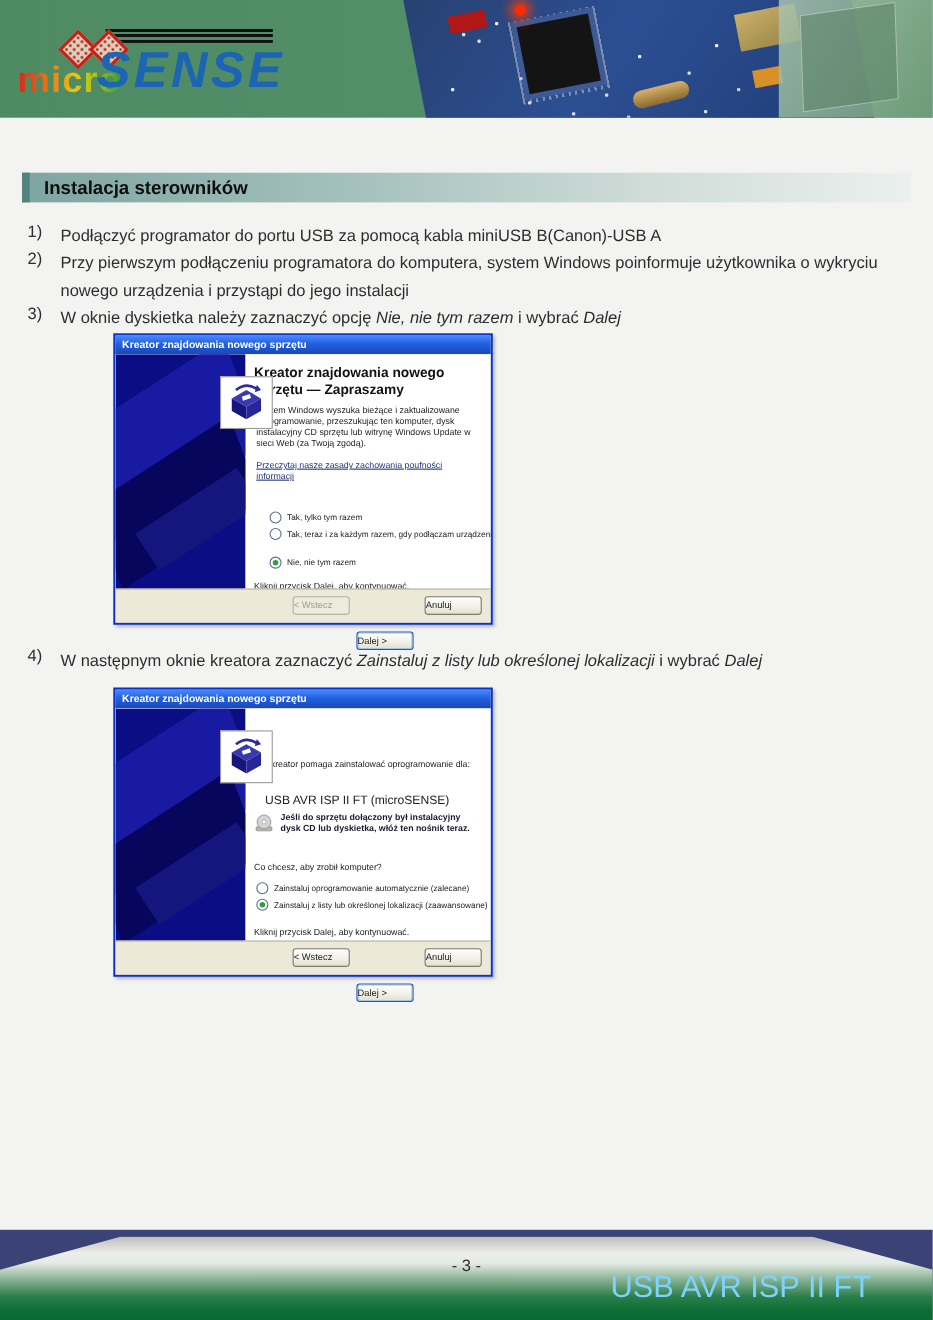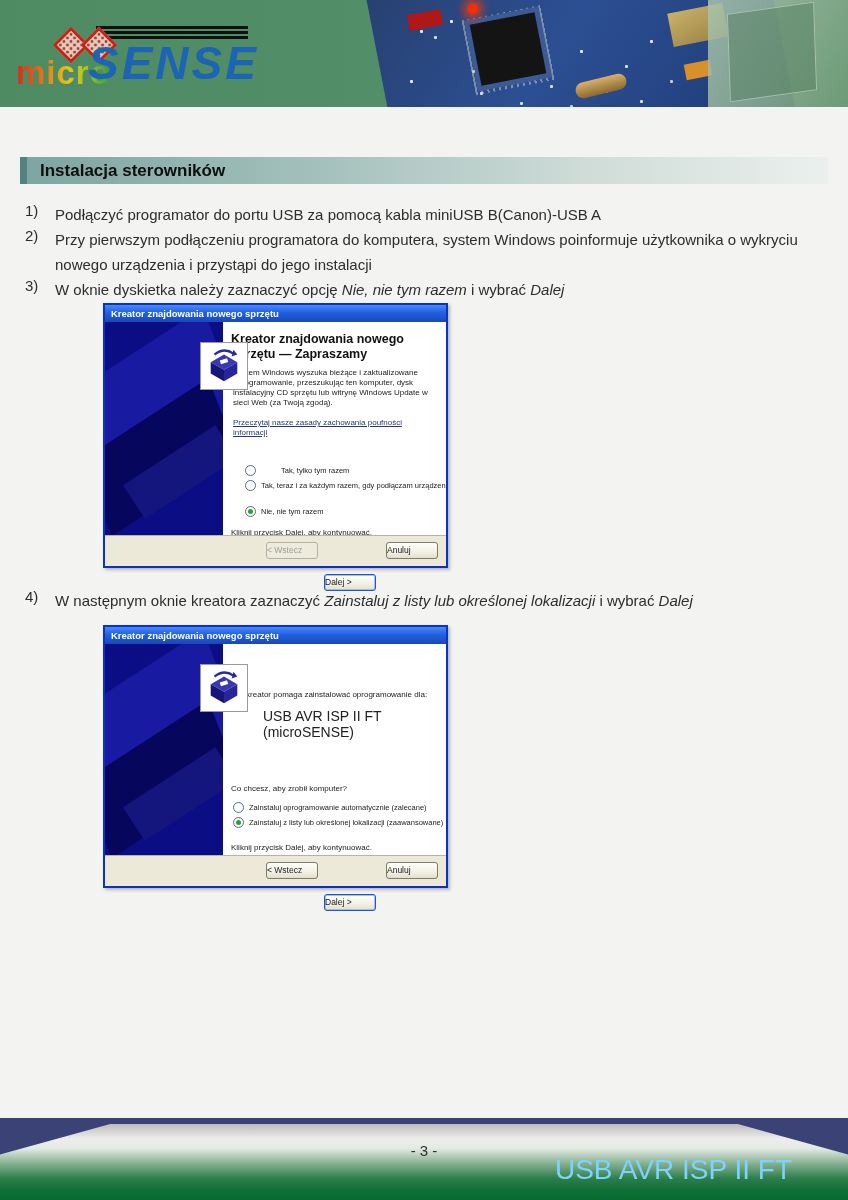--- a/index.html
+++ b/index.html
@@ -64,21 +64,21 @@
   .xp-hint{position:absolute;font-size:8px;color:#222;}
   .xp-buttonrow{position:absolute;left:0;right:0;bottom:0;height:30px;background:#ece9d8;border-top:1px solid #b8b4a2;}
   .xp-btn{position:absolute;top:6px;width:52px;height:17px;box-sizing:border-box;background:linear-gradient(180deg,#fefefe 0%,#f2f0e4 60%,#e2dfca 100%);border:1px solid #7b7b6e;border-radius:3px;font-size:8.5px;line-height:15px;color:#222;}
   .xp-btn.default{border:1px solid #2a52c0;box-shadow:0 0 0 1px #9ec2f0 inset;margin-top:32px;}
   .xp-btn.disabled{color:#a0a092;border-color:#b4b2a2;background:#edebdd;}
   .btn-back{right:128px;}
   .btn-next{right:70px;}
   .btn-cancel{right:8px;}
   
   .w2-intro{position:absolute;left:0;top:46px;width:206px;font-size:8px;color:#222;}
-  .w2-device{position:absolute;left:10px;top:64px;width:200px;font-size:14px;color:#222;margin-left:22px;}
+  .w2-device{position:absolute;left:10px;top:78px;width:200px;font-size:11px;color:#222;}
   .w2-cdrow{position:absolute;left:0;top:94px;width:208px;display:flex;}
   .w2-cdicon{flex:0 0 auto;margin-right:6px;margin-top:2px;}
   .w2-cdtext{font-size:8px;font-weight:bold;line-height:10px;color:#1a1a2e;}
   .w2-question{position:absolute;left:0;top:140px;width:206px;}
   
   .footer{position:absolute;left:0;top:1118px;width:848px;height:82px;background:#3b4376;overflow:hidden;}
   .footer-band{position:absolute;left:0;top:6px;width:848px;height:76px;
     clip-path:polygon(13% 0,87% 0,100% 40%,100% 100%,0 100%,0 40%);
     background:linear-gradient(180deg,#bdbdbd 0%,#ededeb 20%,#e4eae4 32%,#85b191 52%,#2b7e4a 72%,#0d6f35 88%,#0a6a32 100%);}
   .footer-page{position:absolute;left:0;top:24px;width:100%;text-align:center;font-size:15px;color:#2e2e2e;}
@@ -148,21 +148,21 @@
         <polygon points="34,16 20,24 20,36 34,28" fill="#26269a"></polygon>
         <path d="M10 8 Q 20 0 30 7" fill="none" stroke="#2a2a9a" stroke-width="2.5"></path>
         <polygon points="30,3 34,8 28,10" fill="#2a2a9a"></polygon>
         <rect x="16" y="13" width="8" height="4" fill="#ffffff" transform="rotate(-18 20 15)"></rect>
       </svg>
     </div>
     <div class="xp-content">
       <div class="xp-heading">Kreator znajdowania nowego sprzętu — Zapraszamy</div>
       <div class="xp-body">System Windows wyszuka bieżące i zaktualizowane oprogramowanie, przeszukując ten komputer, dysk instalacyjny CD sprzętu lub witrynę Windows Update w sieci Web (za Twoją zgodą).</div>
       <div class="xp-link">Przeczytaj nasze zasady zachowania poufności informacji</div>
-      <div class="radio-row" style="left:14px;top:143px;gap:20px;">
+      <div class="radio-row" style="left:14px;top:143px;">
         <span class="radio"></span>
         <span class="radio-label">Tak, tylko tym razem</span>
       </div>
       <div class="radio-row" style="left:14px;top:158px;">
         <span class="radio"></span>
         <span class="radio-label">Tak, teraz i za każdym razem, gdy podłączam urządzenie</span>
       </div>
       <div class="radio-row" style="left:14px;top:184px;">
         <span class="radio selected"></span>
         <span class="radio-label">Nie, nie tym razem</span>
@@ -191,20 +191,30 @@
         <polygon points="6,16 20,24 20,36 6,28" fill="#16167a"></polygon>
         <polygon points="34,16 20,24 20,36 34,28" fill="#26269a"></polygon>
         <path d="M10 8 Q 20 0 30 7" fill="none" stroke="#2a2a9a" stroke-width="2.5"></path>
         <polygon points="30,3 34,8 28,10" fill="#2a2a9a"></polygon>
         <rect x="16" y="13" width="8" height="4" fill="#ffffff" transform="rotate(-18 20 15)"></rect>
       </svg>
     </div>
     <div class="xp-content">
       <div class="w2-intro">Ten kreator pomaga zainstalować oprogramowanie dla:</div>
       <div class="w2-device">USB AVR ISP II FT (microSENSE)</div>
+      <div class="w2-cdrow">
+        <div class="w2-cdicon">
+          <svg width="18" height="18" viewBox="0 0 20 20">
+            <rect x="2" y="13" width="16" height="4" rx="1" fill="#b8b8b0" stroke="#7a7a72" stroke-width=".6"></rect>
+            <circle cx="10" cy="8" r="7" fill="#d4d4d4" stroke="#8a8a8a" stroke-width=".8"></circle>
+            <circle cx="10" cy="8" r="2" fill="#ffffff" stroke="#9a9a9a" stroke-width=".6"></circle>
+          </svg>
+        </div>
+        <div class="w2-cdtext">Jeśli do sprzętu dołączony był instalacyjny dysk CD lub dyskietka, włóż ten nośnik teraz.</div>
+      </div>
       <div class="xp-question w2-question">Co chcesz, aby zrobił komputer?</div>
       <div class="radio-row" style="left:2px;top:158px;">
         <span class="radio"></span>
         <span class="radio-label">Zainstaluj oprogramowanie automatycznie (zalecane)</span>
       </div>
       <div class="radio-row" style="left:2px;top:173px;">
         <span class="radio selected"></span>
         <span class="radio-label">Zainstaluj z listy lub określonej lokalizacji (zaawansowane)</span>
       </div>
       <div class="xp-hint" style="left:0px;top:199px;">Kliknij przycisk Dalej, aby kontynuować.</div>

